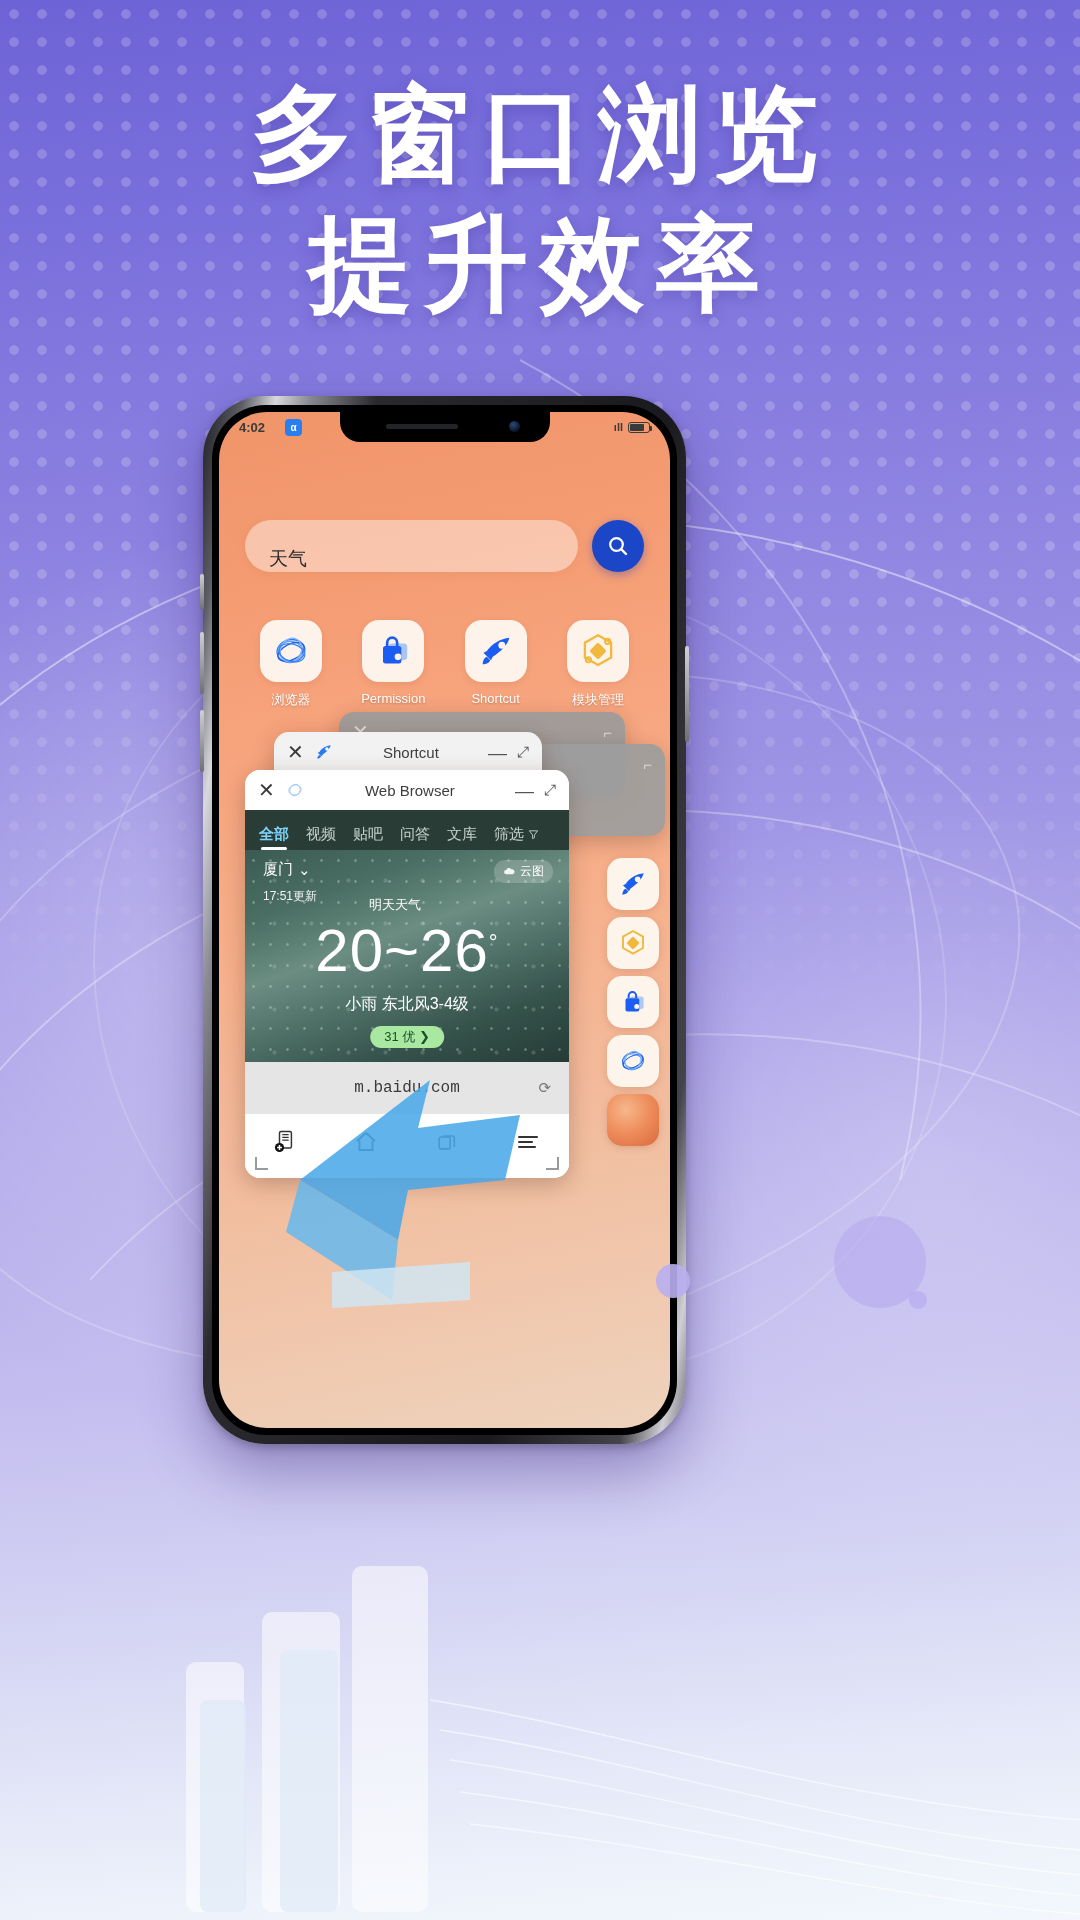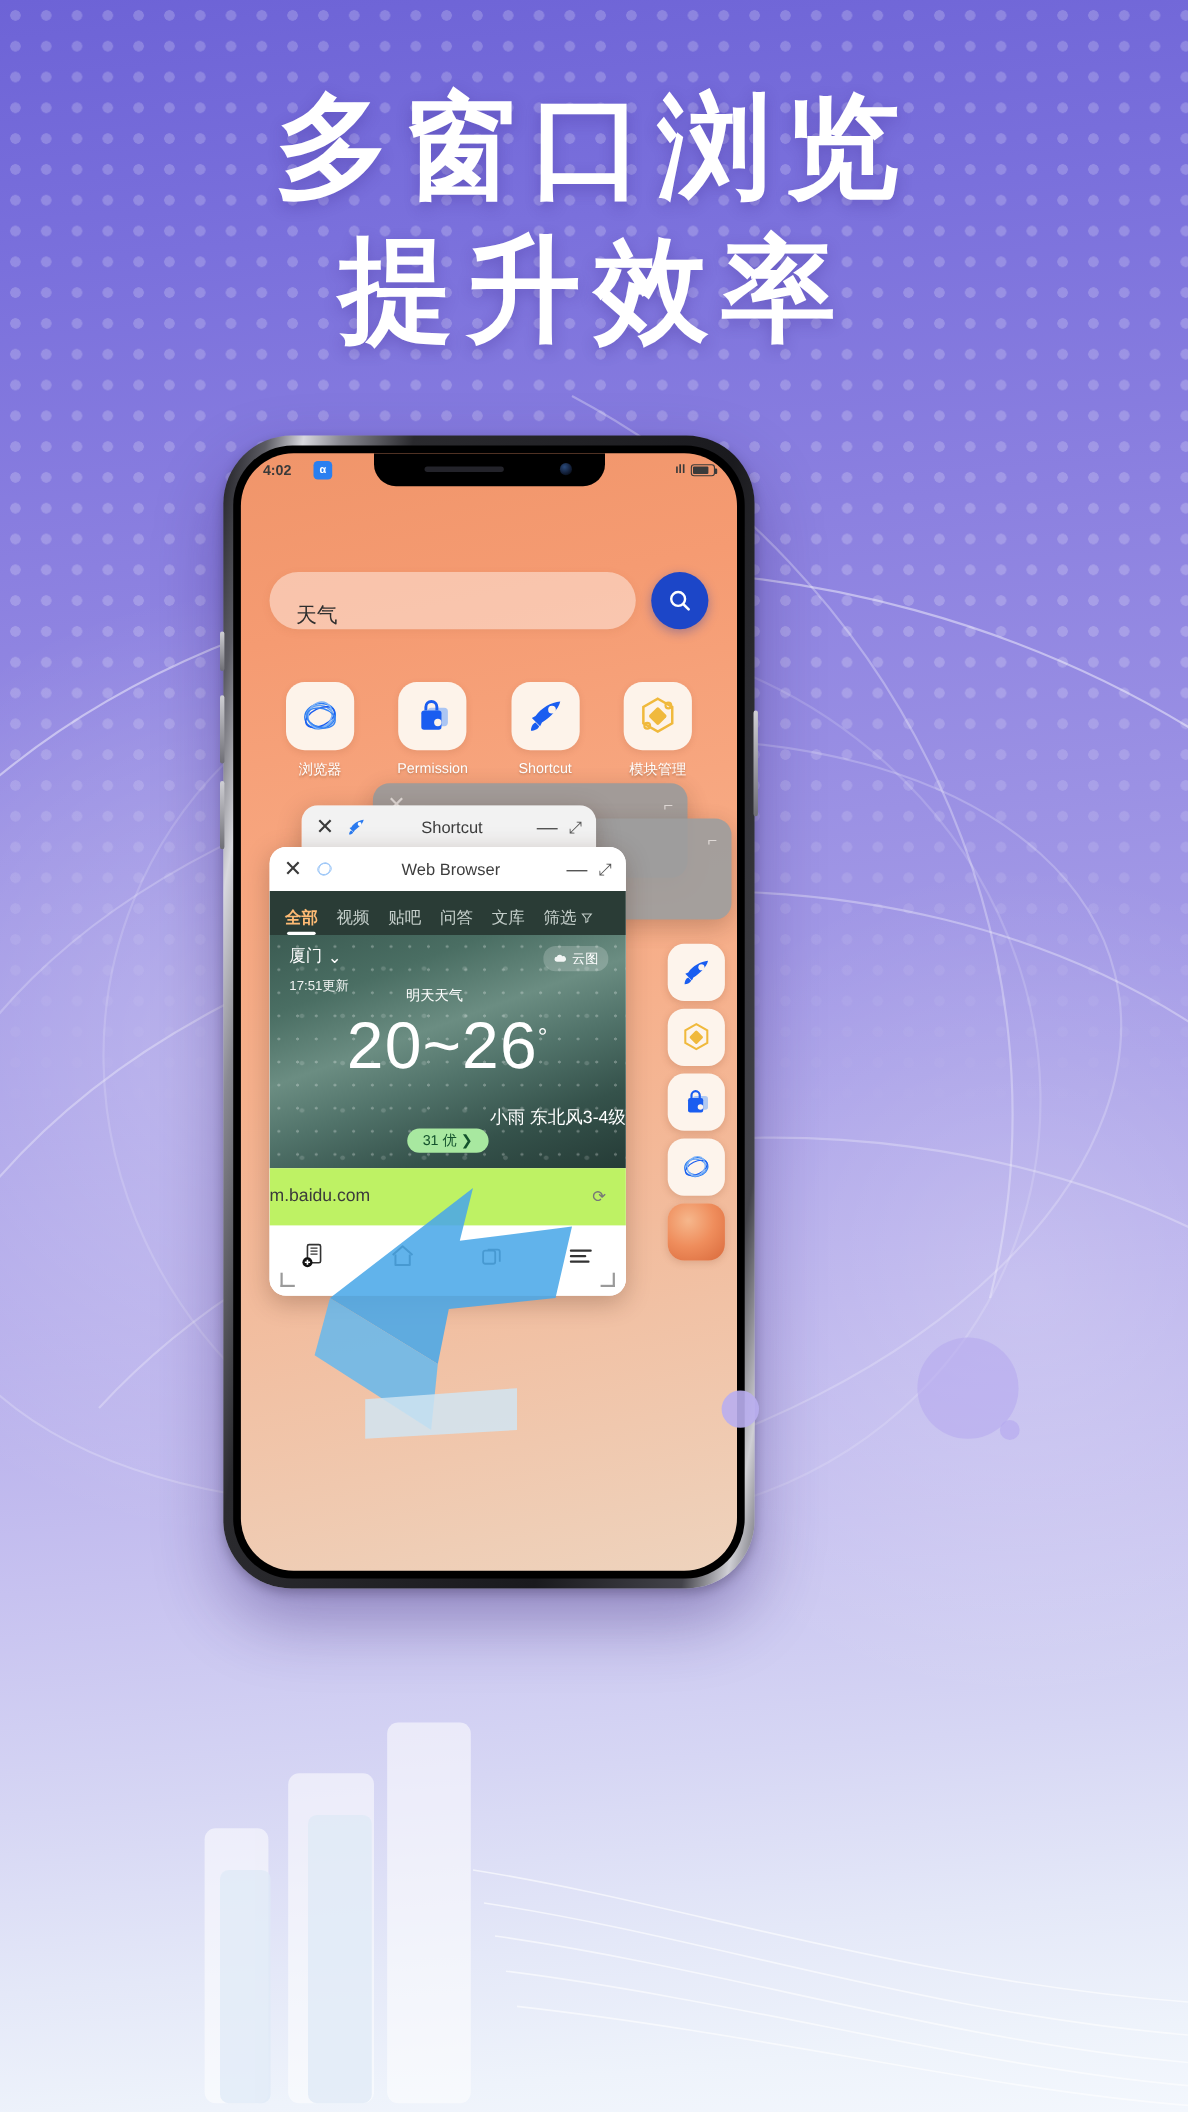--- a/index.html
+++ b/index.html
@@ -98,40 +98,40 @@
   .wbar .max{font-size:15px;color:#555;}
   .ghost1{left:120px;top:300px;width:286px;height:86px;background:#9b9b9b;opacity:.92;}
   .ghost2{left:160px;top:332px;width:286px;height:92px;background:#9e9e9e;opacity:.92;}
   .wShortcut{left:55px;top:320px;width:268px;}
   .wBrowser{left:26px;top:358px;width:324px;height:408px;background:#fff;}
 
   .bwrap{background:#fff;height:368px;position:relative;}
   .btabs{display:flex;align-items:flex-end;gap:17px;height:40px;padding:0 14px 6px;
     background:#2a3c36;color:#dfe8e4;font-size:15px;}
   .btabs .t{opacity:.85;}
-  .btabs .t.on{color:#fdba74;font-weight:bold;opacity:1;position:relative;}
+  .btabs .t.on{color:#7dd3fc;font-weight:bold;opacity:1;position:relative;}
   .btabs .t.on::after{content:"";position:absolute;left:2px;right:2px;bottom:-6px;height:3px;background:#fff;border-radius:2px;}
   .bweather{height:212px;position:relative;color:#fff;overflow:hidden;
     background:linear-gradient(160deg,#3b5b52 0%,#4a6e63 22%,#6b8d82 42%,#51736a 58%,#35524b 78%,#253b36 100%);}
   .rain{position:absolute;inset:0;opacity:.5;
     background-image:radial-gradient(circle, rgba(255,255,255,.55) 1.1px, rgba(255,255,255,0) 1.6px),
                      radial-gradient(circle, rgba(255,255,255,.32) 1.8px, rgba(255,255,255,0) 2.4px);
     background-size:17px 21px, 37px 43px; background-position:0 0, 11px 9px;}
   .wcity{position:absolute;left:18px;top:10px;font-size:15px;display:flex;align-items:center;gap:5px;}
   .wupd{position:absolute;left:18px;top:38px;font-size:12px;opacity:.92;}
   .wtom{position:absolute;left:124px;top:46px;font-size:13px;}
   .wcloud{position:absolute;right:16px;top:10px;font-size:12px;background:rgba(255,255,255,.20);
     border-radius:11px;padding:3px 9px;display:flex;align-items:center;gap:4px;}
   .wtemp{position:absolute;left:0;right:0;top:66px;text-align:center;font-size:60px;font-weight:300;letter-spacing:1px;}
   .wtemp sup{font-size:22px;vertical-align:super;}
-  .wdesc{position:absolute;left:0;right:0;top:156px;text-align:right;font-size:16px;}
+  .wdesc{position:absolute;left:0;right:0;top:144px;text-align:center;font-size:16px;}
   .wbadge{position:absolute;left:50%;transform:translateX(-50%);top:176px;background:#a8e8a0;color:#14532d;
     font-size:13px;border-radius:12px;padding:2px 14px;}
-  .burl{height:52px;display:flex;align-items:center;justify-content:flex-start;position:relative;
-    font-size:16px;color:#3b3b3b;background:#bef264;}
+  .burl{height:52px;display:flex;align-items:center;justify-content:center;position:relative;
+    font-size:16px;color:#3b3b3b;background:#e5e5e5;font-family:Liberation Mono, monospace;}
   .burl .reload{position:absolute;right:18px;font-size:15px;color:#777;}
   .btools{height:56px;display:flex;align-items:center;justify-content:space-around;background:#fff;
     font-size:22px;color:#333;}
   .wcorner{position:absolute;left:10px;bottom:8px;width:13px;height:13px;border-left:2px solid #9a9a9a;border-bottom:2px solid #9a9a9a;}
   .wcorner-r{position:absolute;right:10px;bottom:8px;width:13px;height:13px;border-right:2px solid #9a9a9a;border-bottom:2px solid #9a9a9a;}
 
   
   .dock{position:absolute;right:8px;top:446px;width:58px;display:flex;flex-direction:column;
     align-items:center;gap:7px;z-index:24;}
   .dock .d{width:52px;height:52px;border-radius:15px;background:#fdf4ec;

